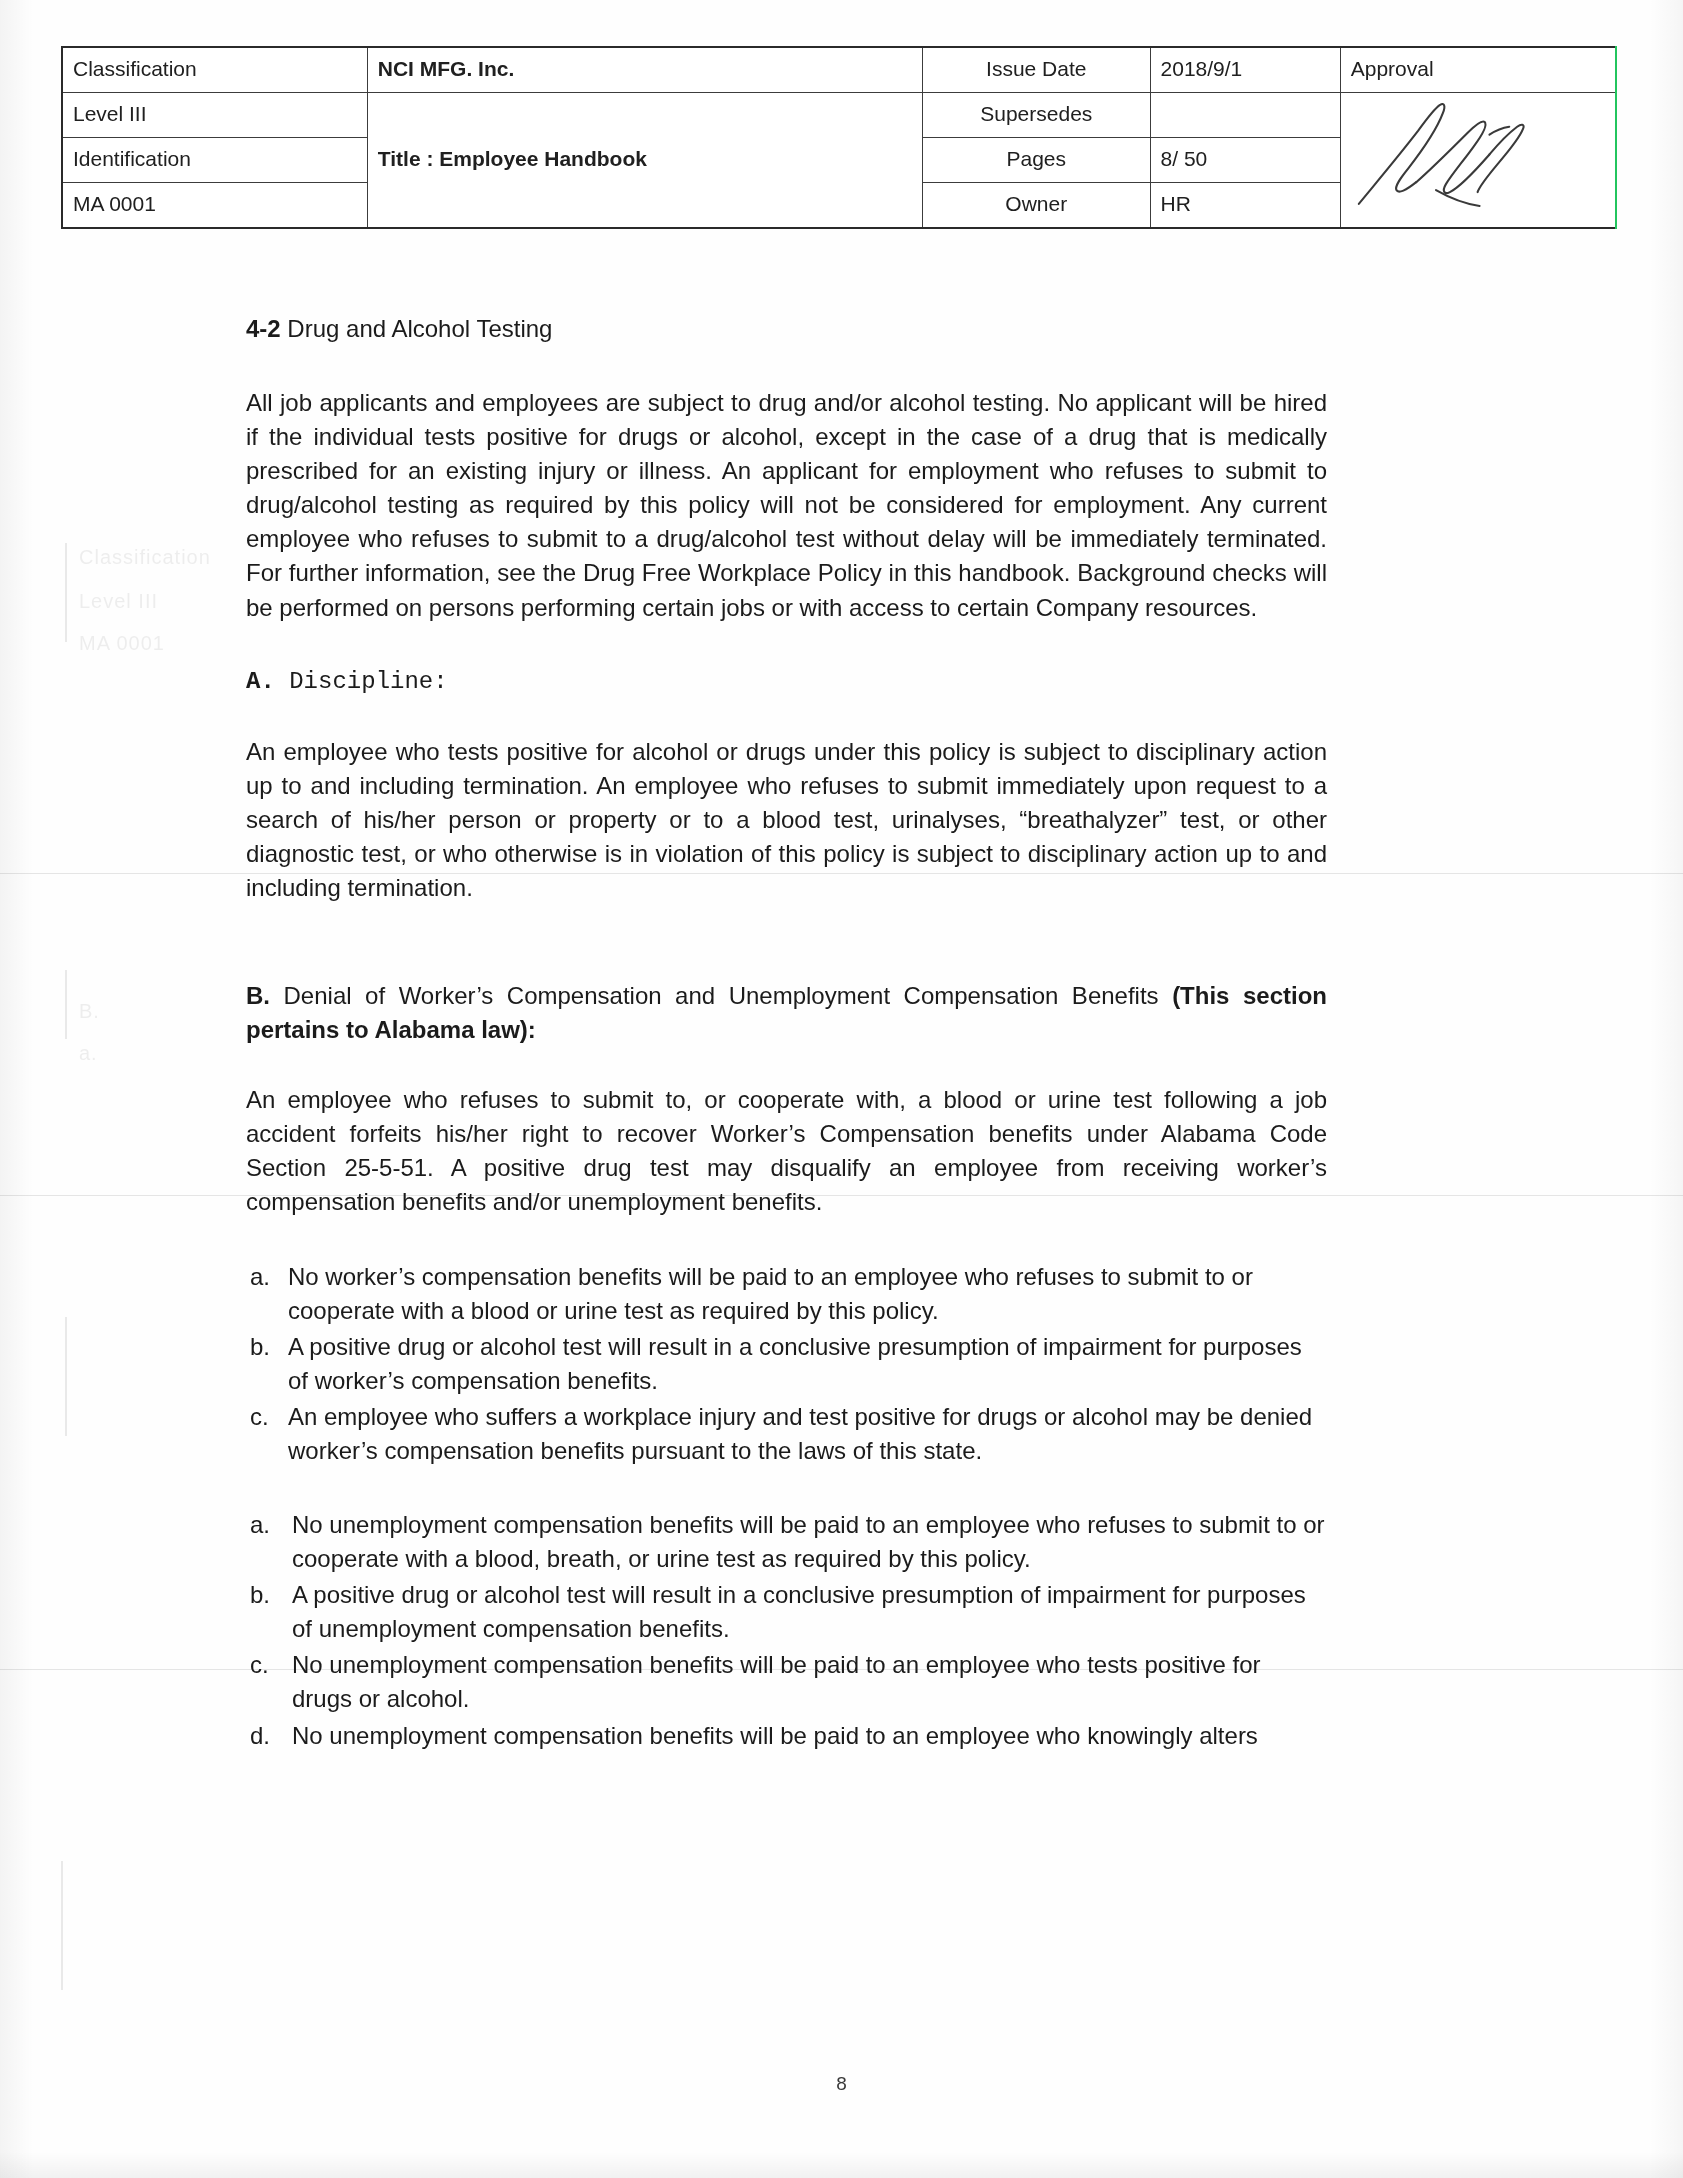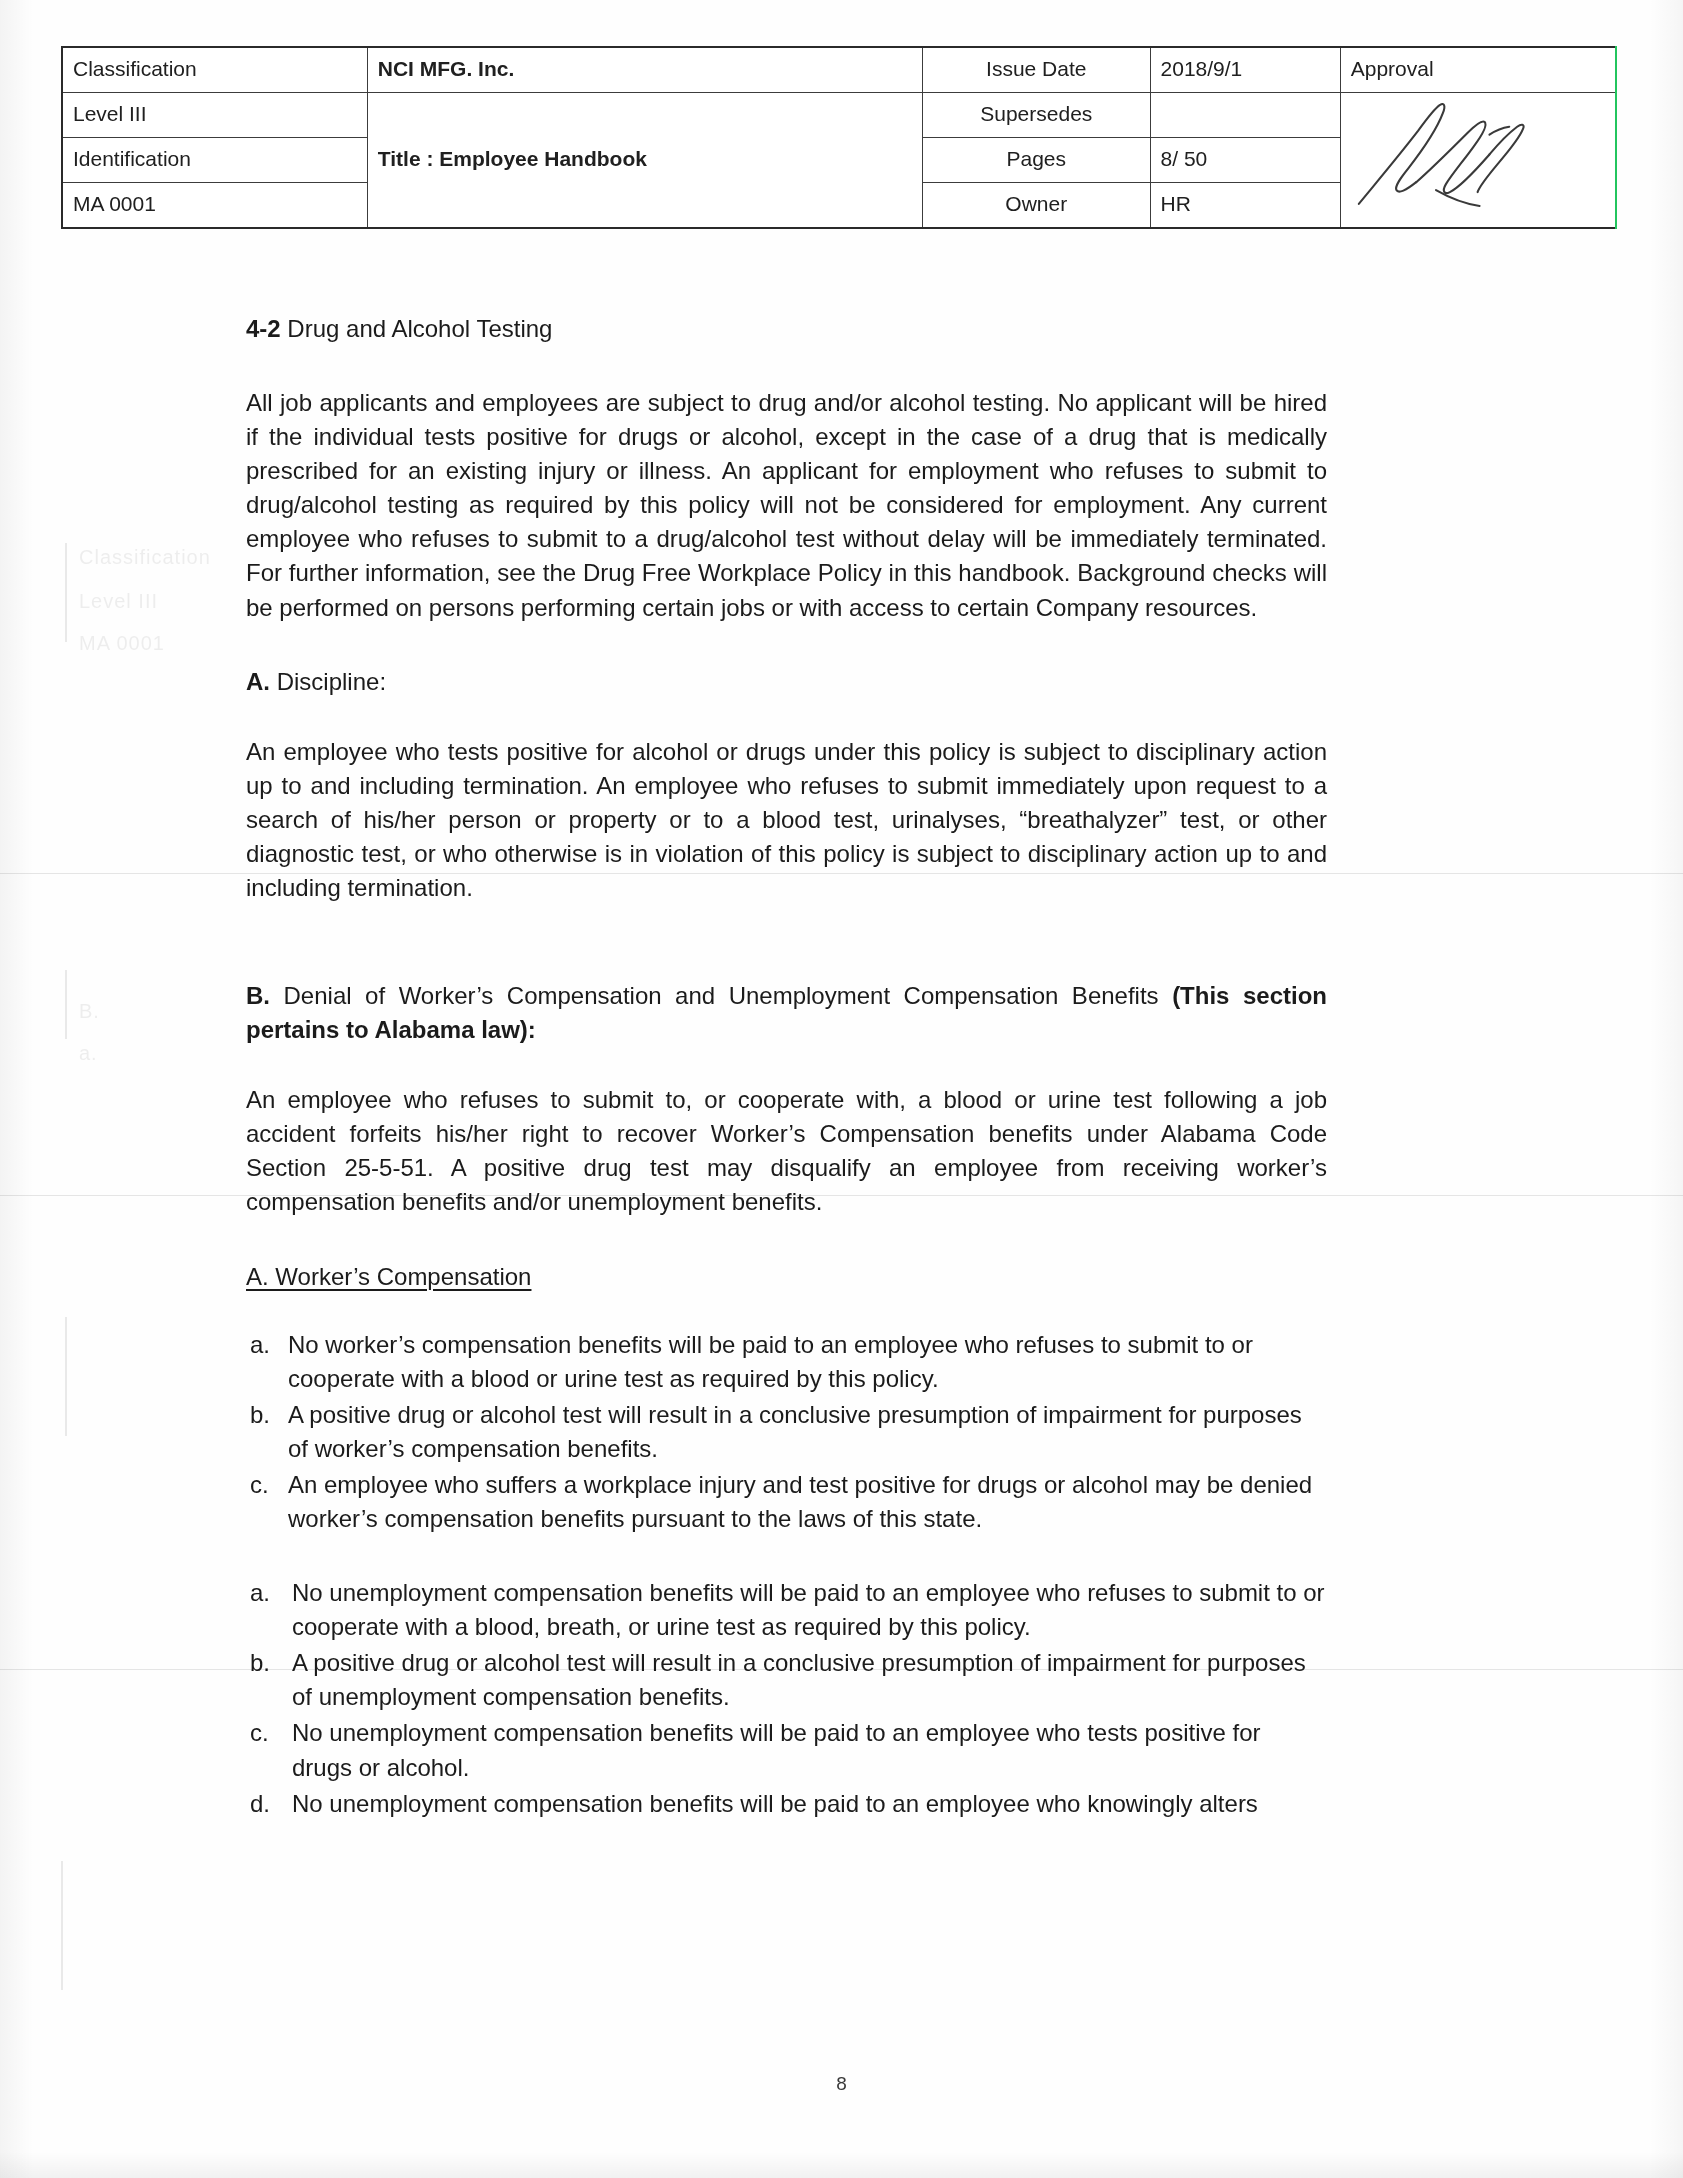--- a/index.html
+++ b/index.html
@@ -110,20 +110,21 @@
 
   p.body {
     margin: 0 0 40px 0;
     text-align: justify;
     text-justify: inter-word;
   }
 
   .sub-head {
     margin: 4px 0 36px 0;
     font-size: 24px;
+    font-family: Liberation Mono, monospace;
   }
   .sub-head .letter { font-weight: bold; }
 
   .sub-head-inline {
     margin: 0 0 36px 0;
     text-align: justify;
   }
   .sub-head-inline .letter { font-weight: bold; }
   .sub-head-inline .tail { font-weight: bold; }
 
@@ -270,21 +271,20 @@
     <div class="spacer-lg"></div>
 
     <div class="sub-head-inline">
       <span class="letter">B.</span>
       <span>Denial of Worker’s Compensation and Unemployment Compensation Benefits</span>
       <span class="tail">(This section pertains to Alabama law):</span>
     </div>
 
     <p class="body">An employee who refuses to submit to, or cooperate with, a blood or urine test following a job accident forfeits his/her right to recover Worker’s Compensation benefits under Alabama Code Section 25-5-51.  A positive drug test may disqualify an employee from receiving worker’s compensation benefits and/or unemployment benefits.</p>
 
-    <div class="ul-head">A. Worker’s Compensation</div>
 
     <ol class="alpha">
       <li>
         <span class="mark">a.</span>
         <span>No worker’s compensation benefits will be paid to an employee who refuses to submit to or cooperate with a blood or urine test as required by this policy.</span>
       </li>
       <li>
         <span class="mark">b.</span>
         <span>A positive drug or alcohol test will result in a conclusive presumption of impairment for purposes of worker’s compensation benefits.</span>
       </li>

